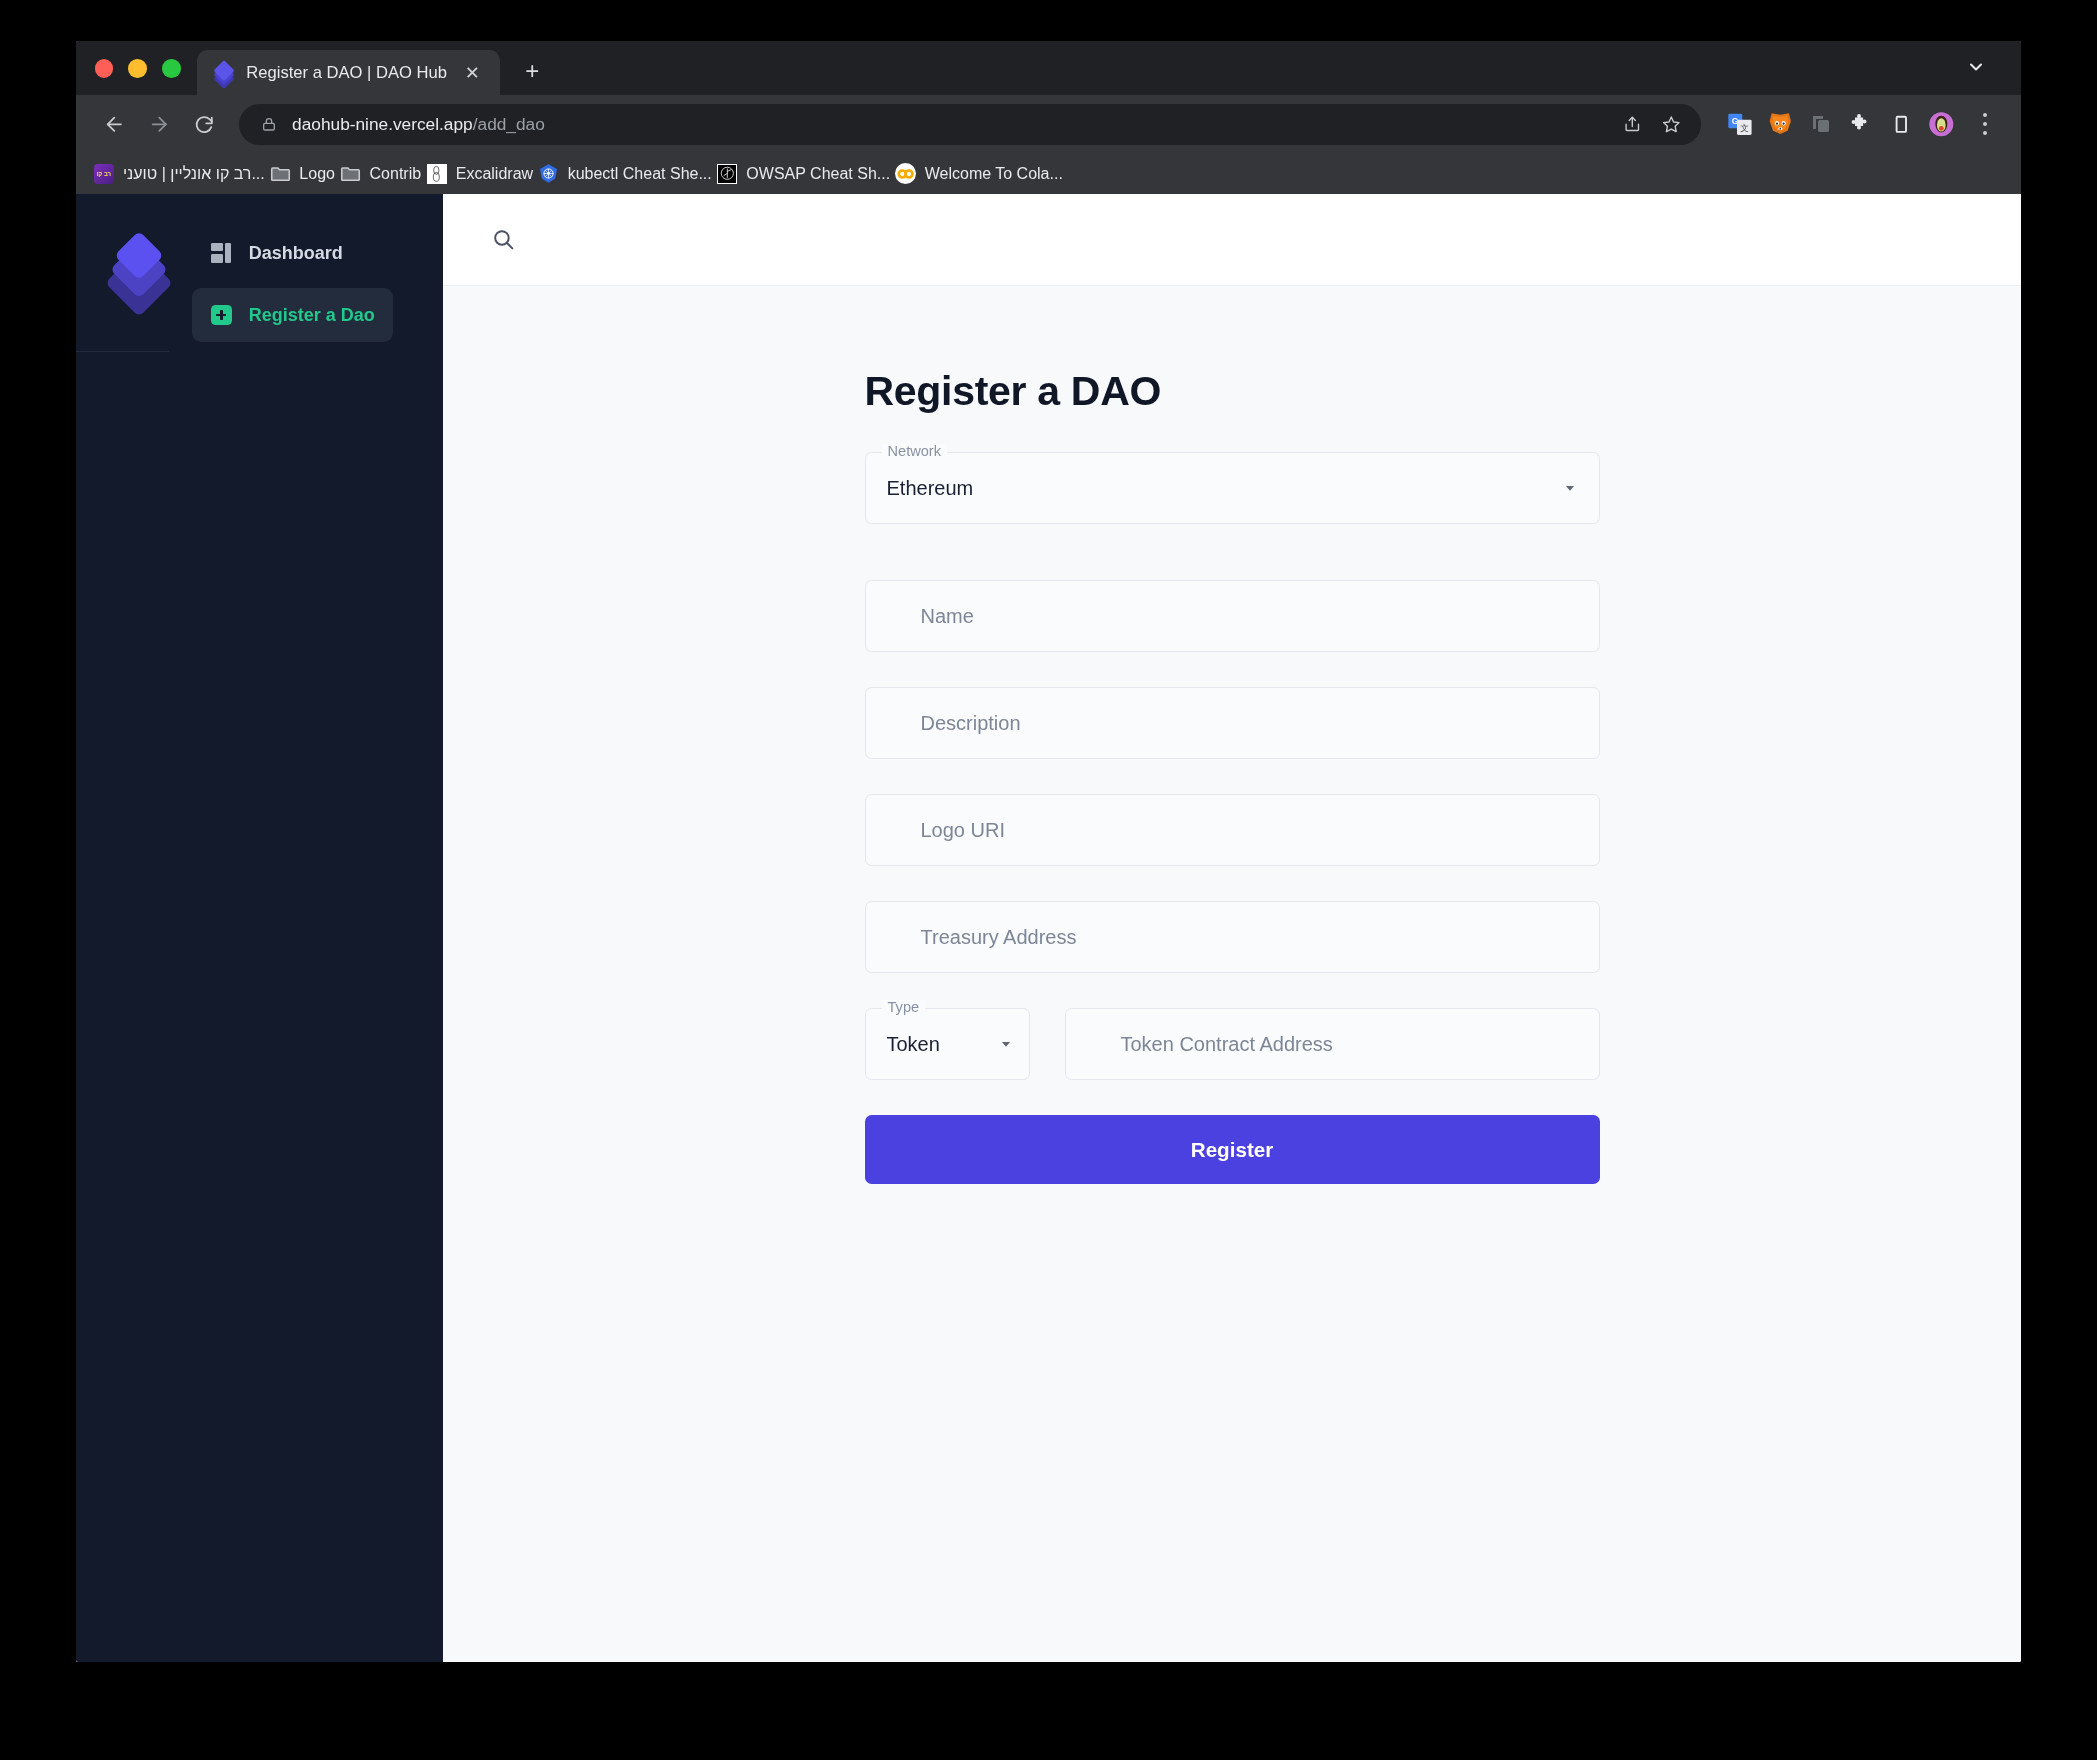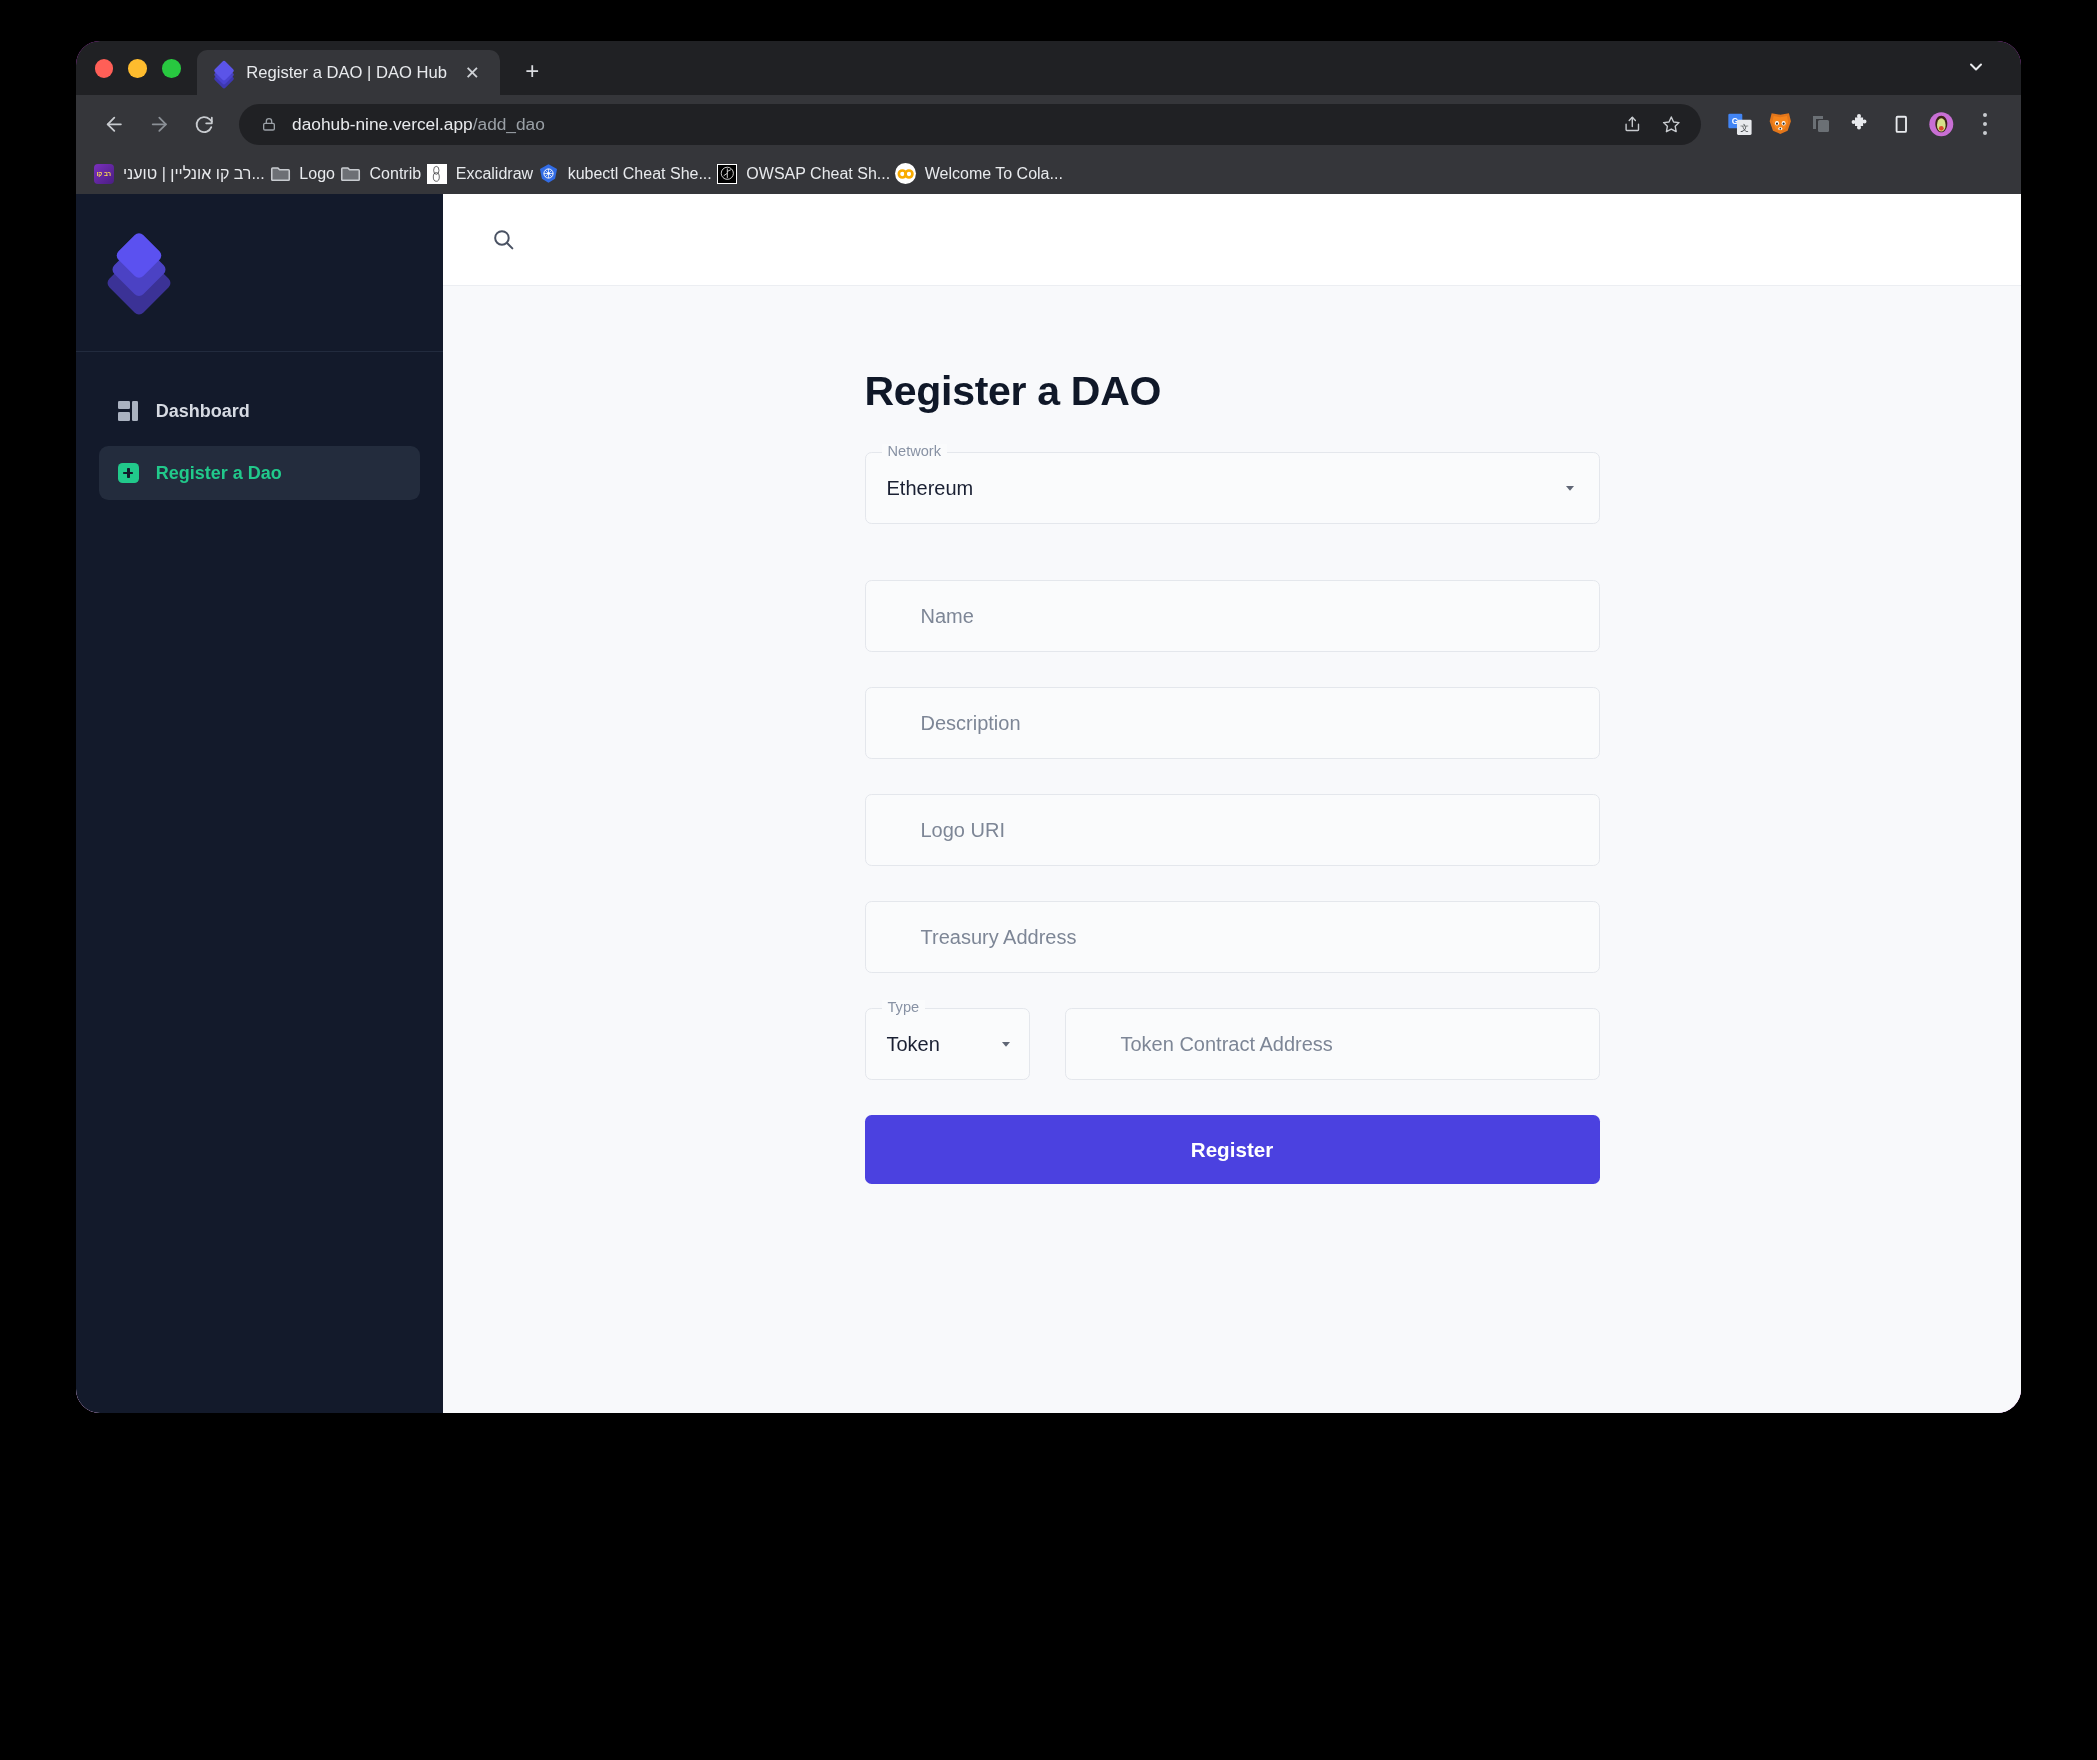--- a/index.html
+++ b/index.html
@@ -11,23 +11,23 @@
     font-family: "Liberation Sans", sans-serif;
     overflow: hidden;
   }
 
   
   .browser-window {
     position: absolute;
     left: 76px;
     top: 41px;
     width: 1945px;
-    height: 1372px;
+    height: 1621px;
     background: #d946ef;
-    border-radius: 24px;
+    border-radius: 2px;
     overflow: hidden;
     display: flex;
     flex-direction: column;
   }
 
   
   .tab-strip {
     height: 54px;
     background: #202124;
     display: flex;
@@ -171,21 +171,21 @@
     background: #f8f9fb;
     min-height: 0;
   }
 
   
   .sidebar {
     width: 367px;
     background: #131a2b;
     flex: 0 0 auto;
     display: flex;
-    flex-direction: column;
+    flex-direction: row;
   }
   .sidebar-logo-area {
     height: 158px;
     border-bottom: 1.3px solid #222b3e;
     display: flex;
     align-items: flex-start;
     padding: 41px 0 0 32px;
   }
   .logo-stack { position: relative; width: 61px; height: 56px; }
   .logo-stack .dia {

